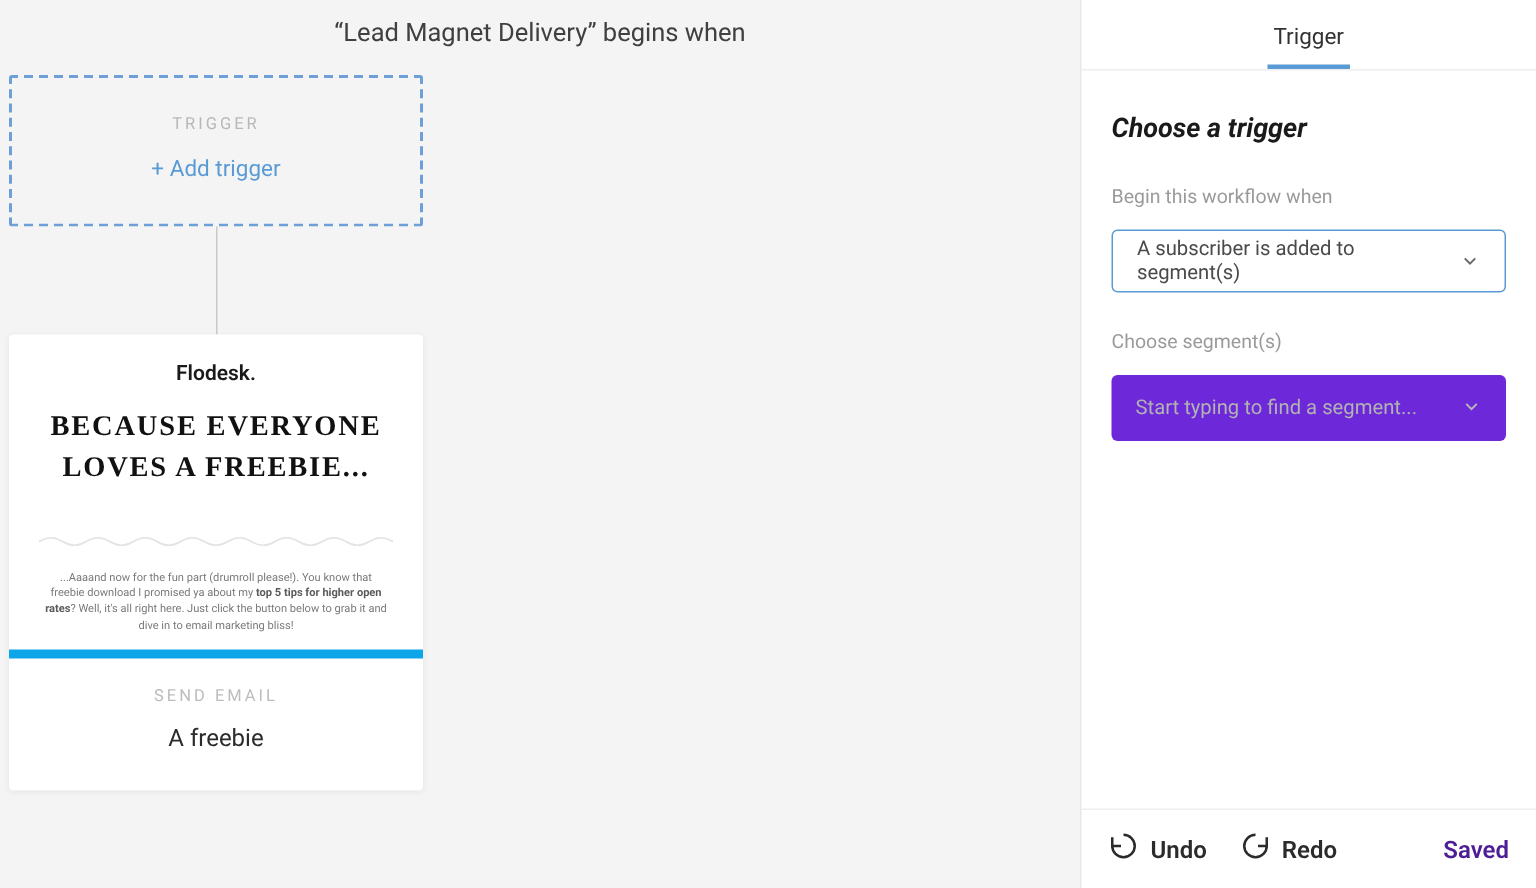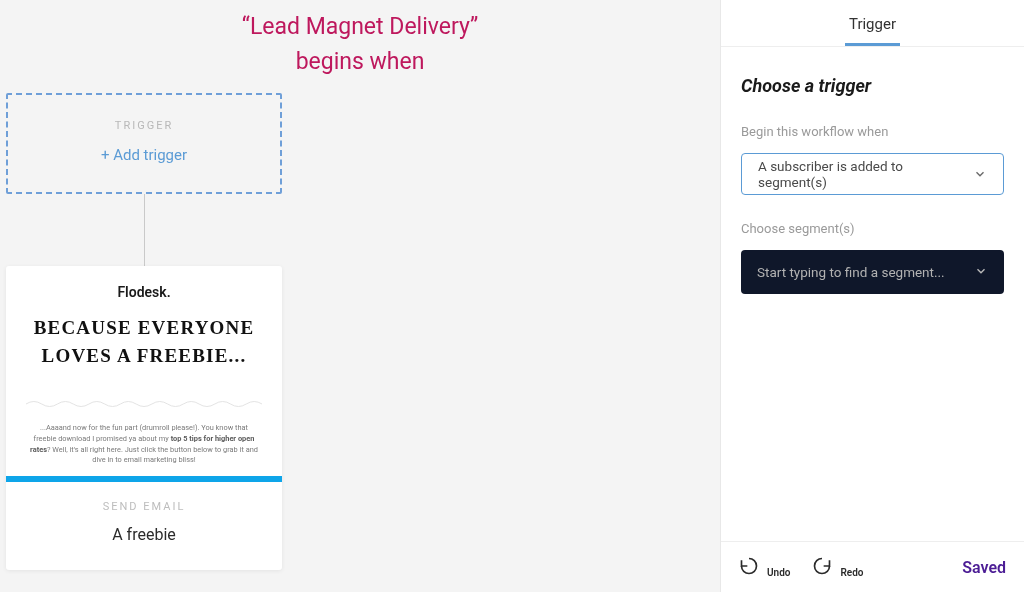--- a/index.html
+++ b/index.html
@@ -18,22 +18,22 @@
     .canvas-area {
       position: absolute;
       left: 0;
       top: 0;
       width: 720px;
       height: 592px;
       padding-top: 0;
     }
     .workflow-title {
       text-align: center;
-      font-size: 23px;
-      color: #be185d;
+      font-size: 17px;
+      color: #404040;
       line-height: 1.5;
       margin: 10px auto 14px;
       width: 280px;
     }
     .trigger-placeholder {
       width: 276px;
       margin: 0 0 0 6px;
       border: 2px dashed #6f9fd8;
       border-radius: 2px;
       padding: 24px 10px 28px;
@@ -181,41 +181,41 @@
       margin-bottom: 26px;
       background: #fff;
     }
     .select-chevron {
       width: 14px;
       height: 14px;
       flex-shrink: 0;
     }
     .segment-box {
       width: 100%;
-      background: #0f172a;
+      background: #6d28d9;
       border-radius: 4px;
       padding: 14px 16px;
       font-size: 13.5px;
       color: #b2b2b2;
       display: flex;
       justify-content: space-between;
       cursor: text;
     }
     .panel-footer {
       border-top: 1px solid #eee;
       padding: 14px 18px;
       display: flex;
       align-items: center;
       gap: 22px;
     }
     .footer-btn {
       display: flex;
-      align-items: flex-end;
+      align-items: center;
       gap: 8px;
-      font-size: 10px;
+      font-size: 16px;
       color: #2b2b2b;
       cursor: pointer;
       font-weight: 600;
     }
     .footer-btn svg {
       width: 20px;
       height: 20px;
     }
     .footer-spacer {
       flex: 1;

